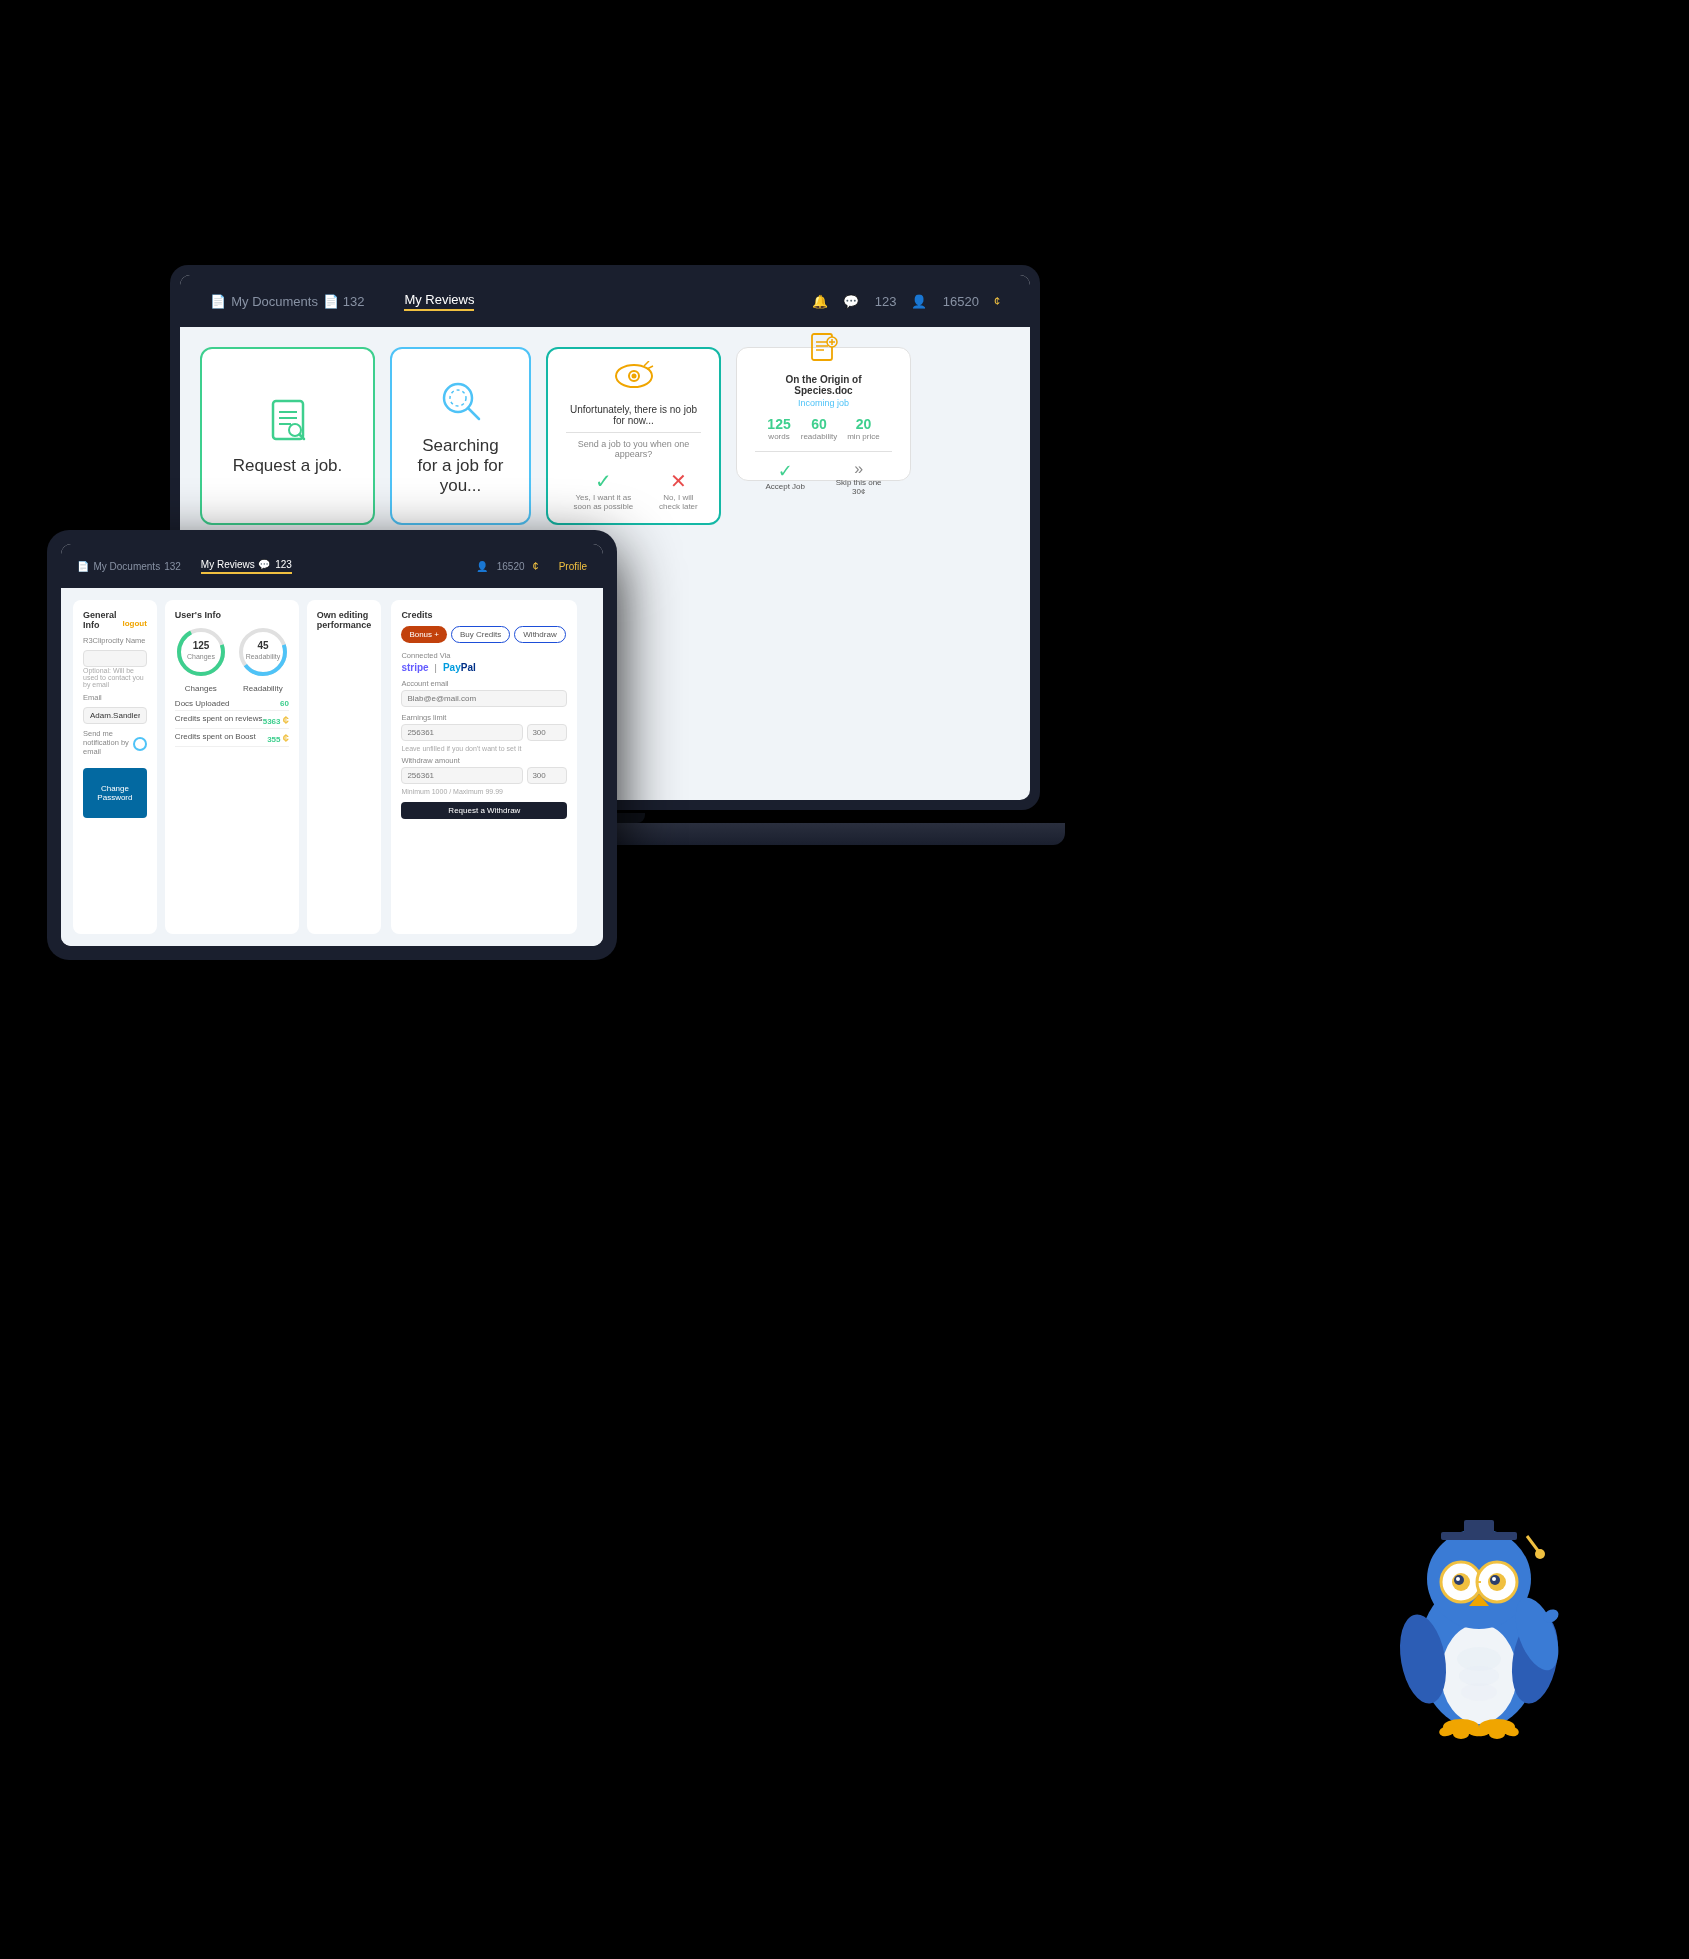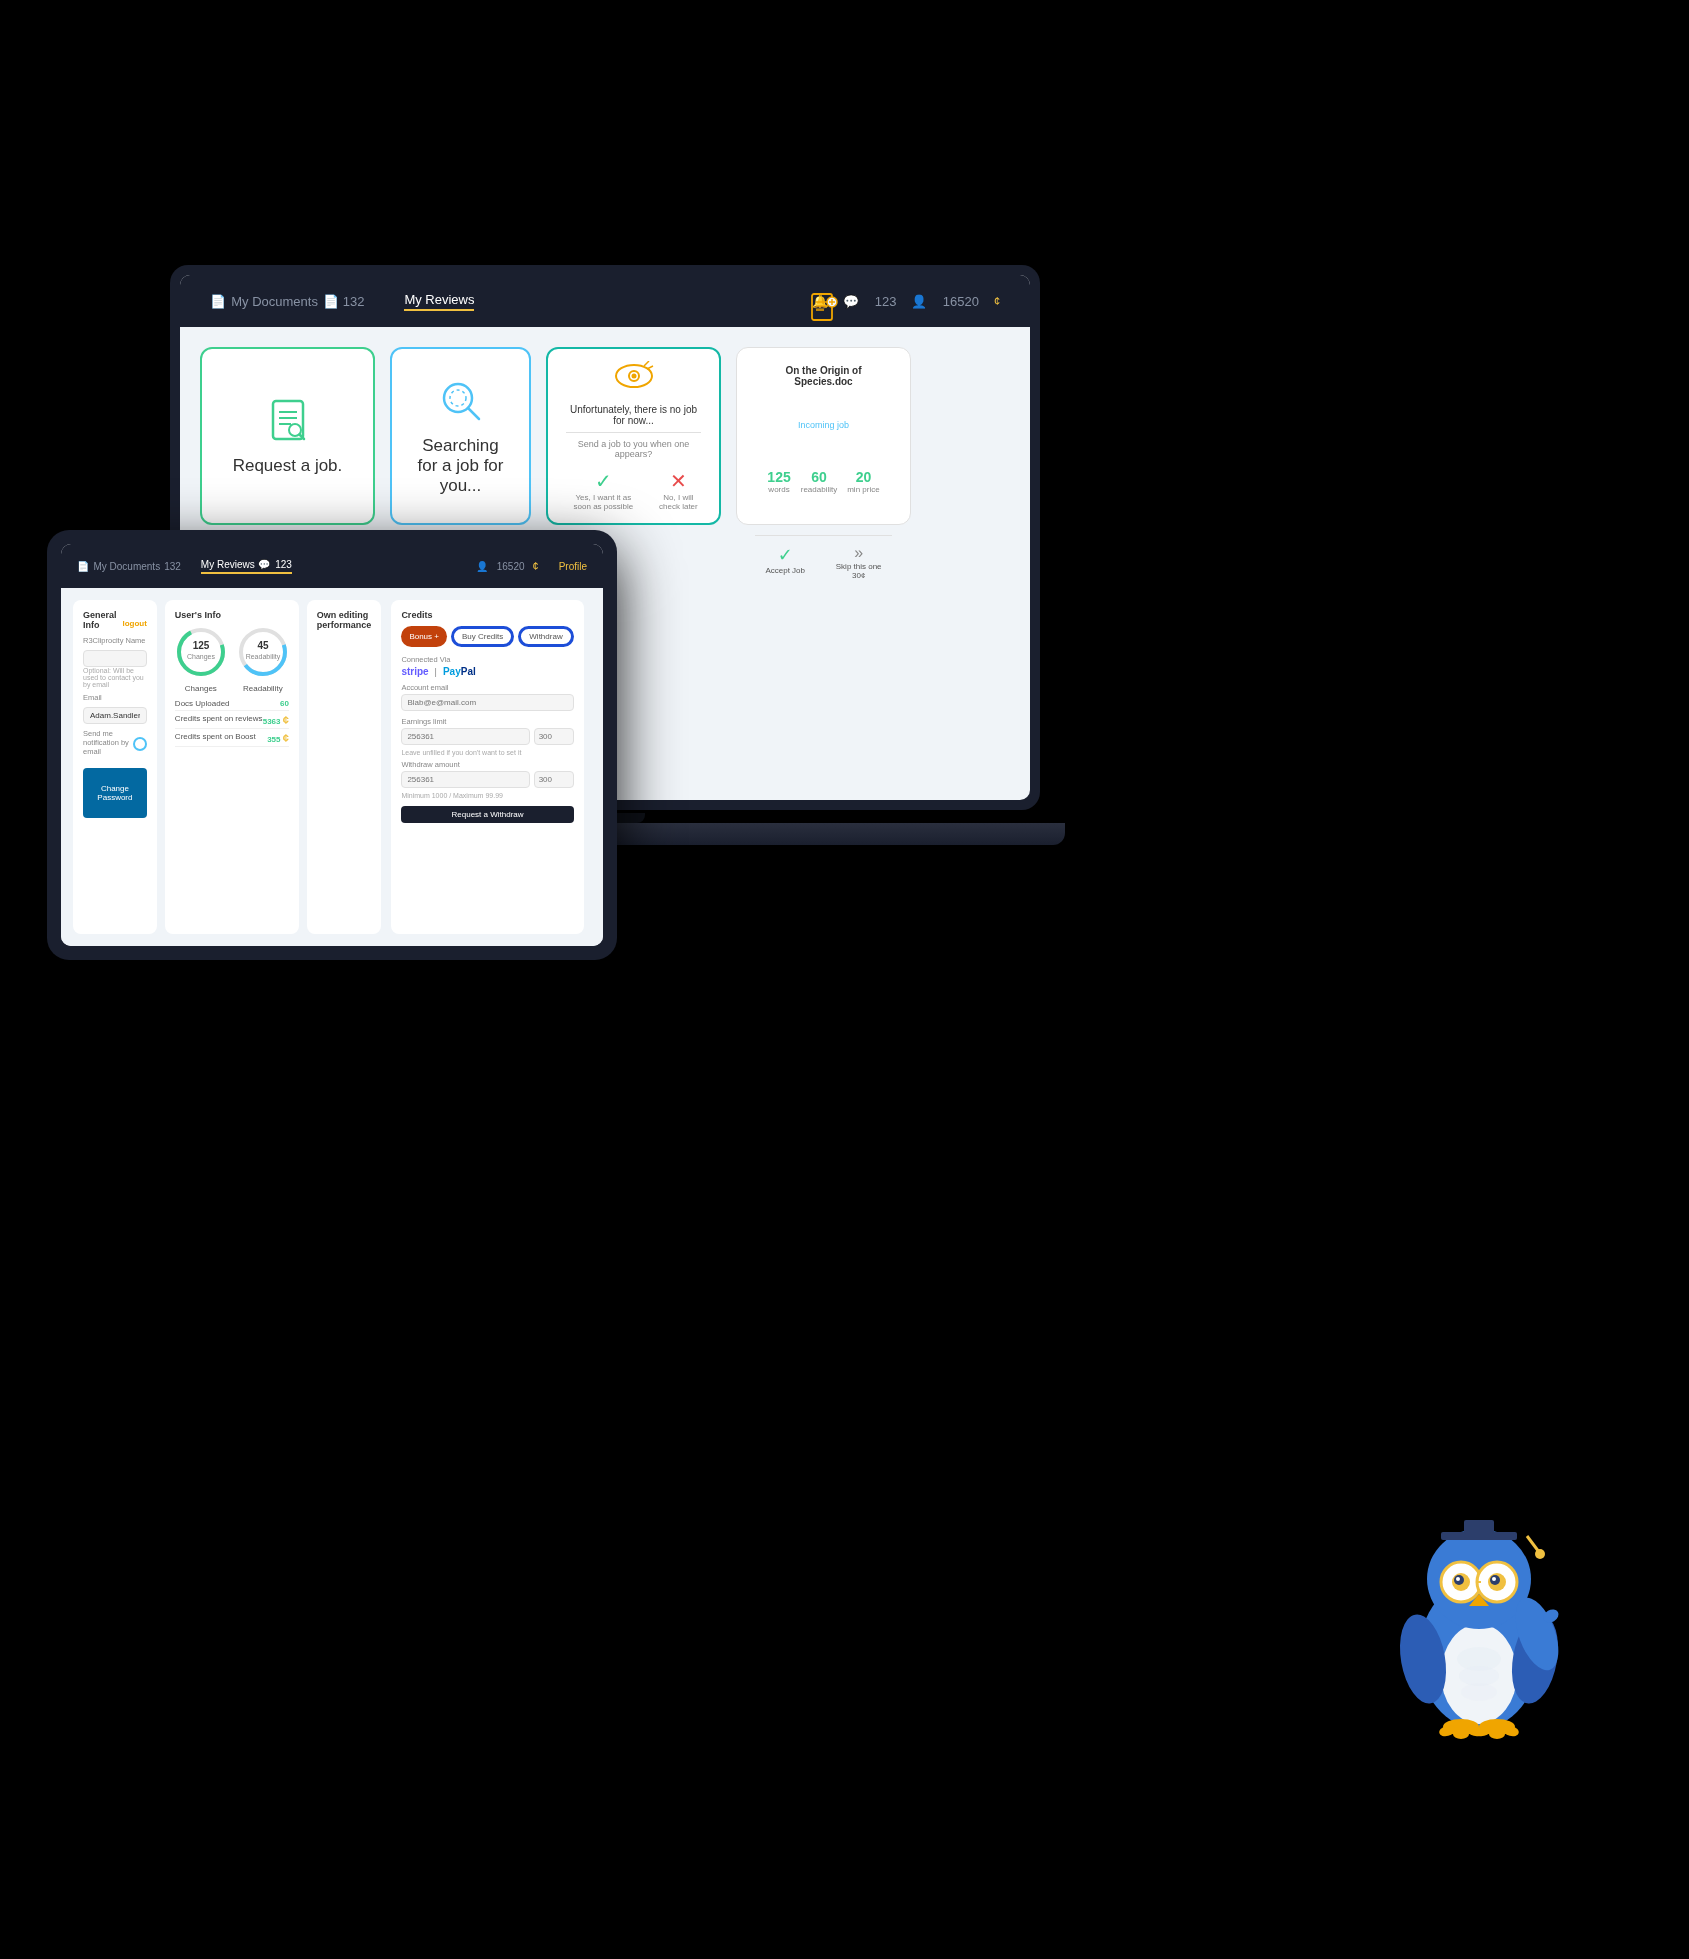--- a/index.html
+++ b/index.html
@@ -141,23 +141,22 @@
       height: 178px;
       border: 2px solid #4fc3f7;
     }
     .card-no-job {
       width: 175px;
       height: 178px;
       border: 2px solid #14b8a6;
     }
     .card-incoming {
       width: 175px;
-      height: 178px;
+      height: 134px;
       border: 1px solid #e0e0e0;
-      gap: 31px;
     }
     .card-label {
       font-size: 17px;
       color: #333;
       text-align: center;
     }
 
     
     .search-icon-svg {
       width: 50px;
@@ -398,21 +397,21 @@
       background: #c2410c;
       color: #fff;
       border: none;
       border-radius: 12px;
       padding: 3px 8px;
       font-size: 8px;
       cursor: pointer;
     }
     .credit-btn.outline {
       background: transparent;
-      border: 3px solid #1d4ed8;
+      border: 1px solid #1d4ed8;
       color: #555;
       text-align: center;
     }
     .payment-row {
       display: flex;
       align-items: center;
       gap: 6px;
       margin-bottom: 6px;
     }
     .stripe-badge {

